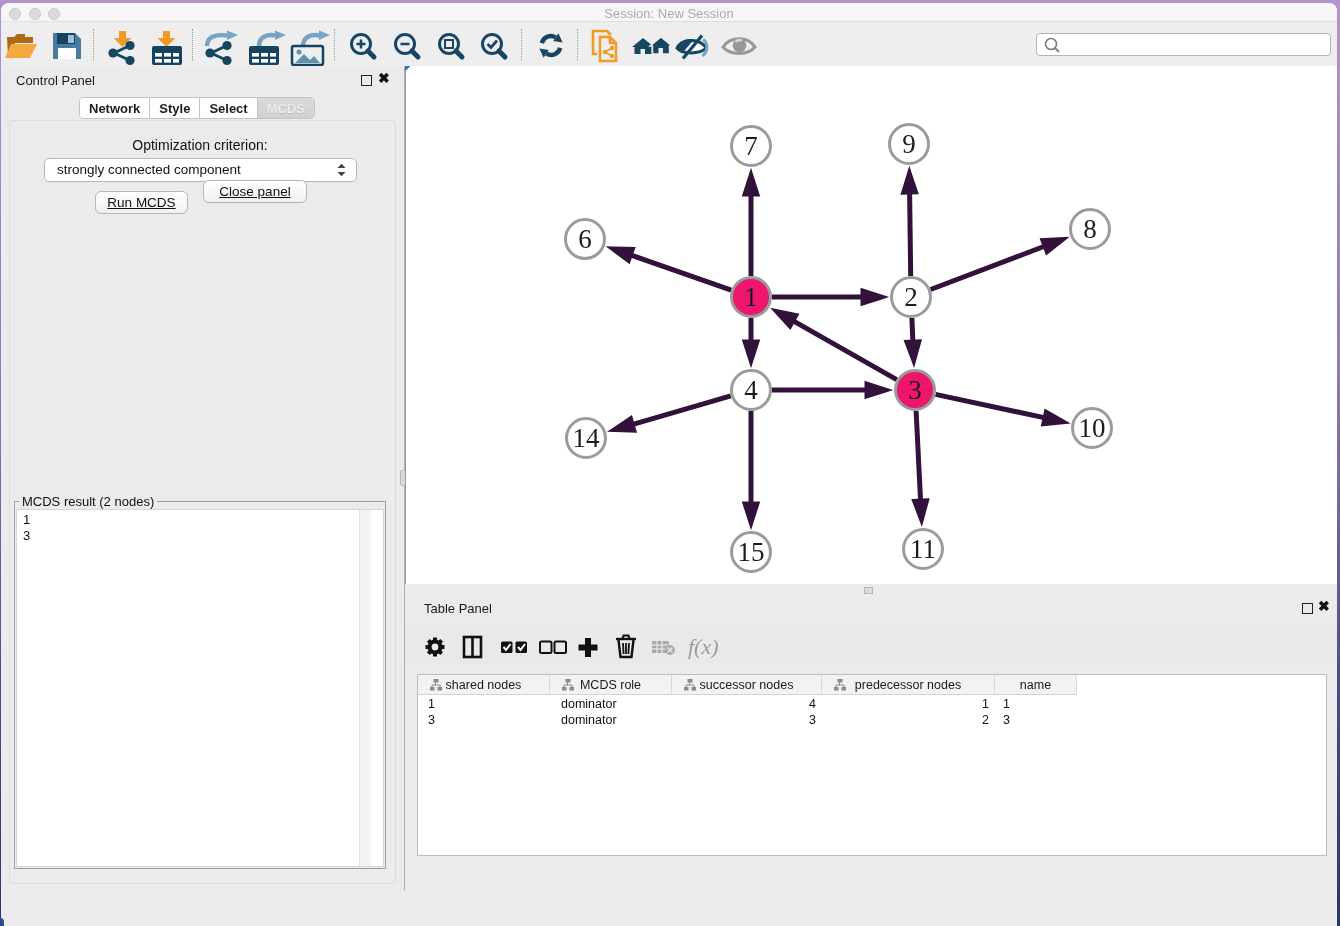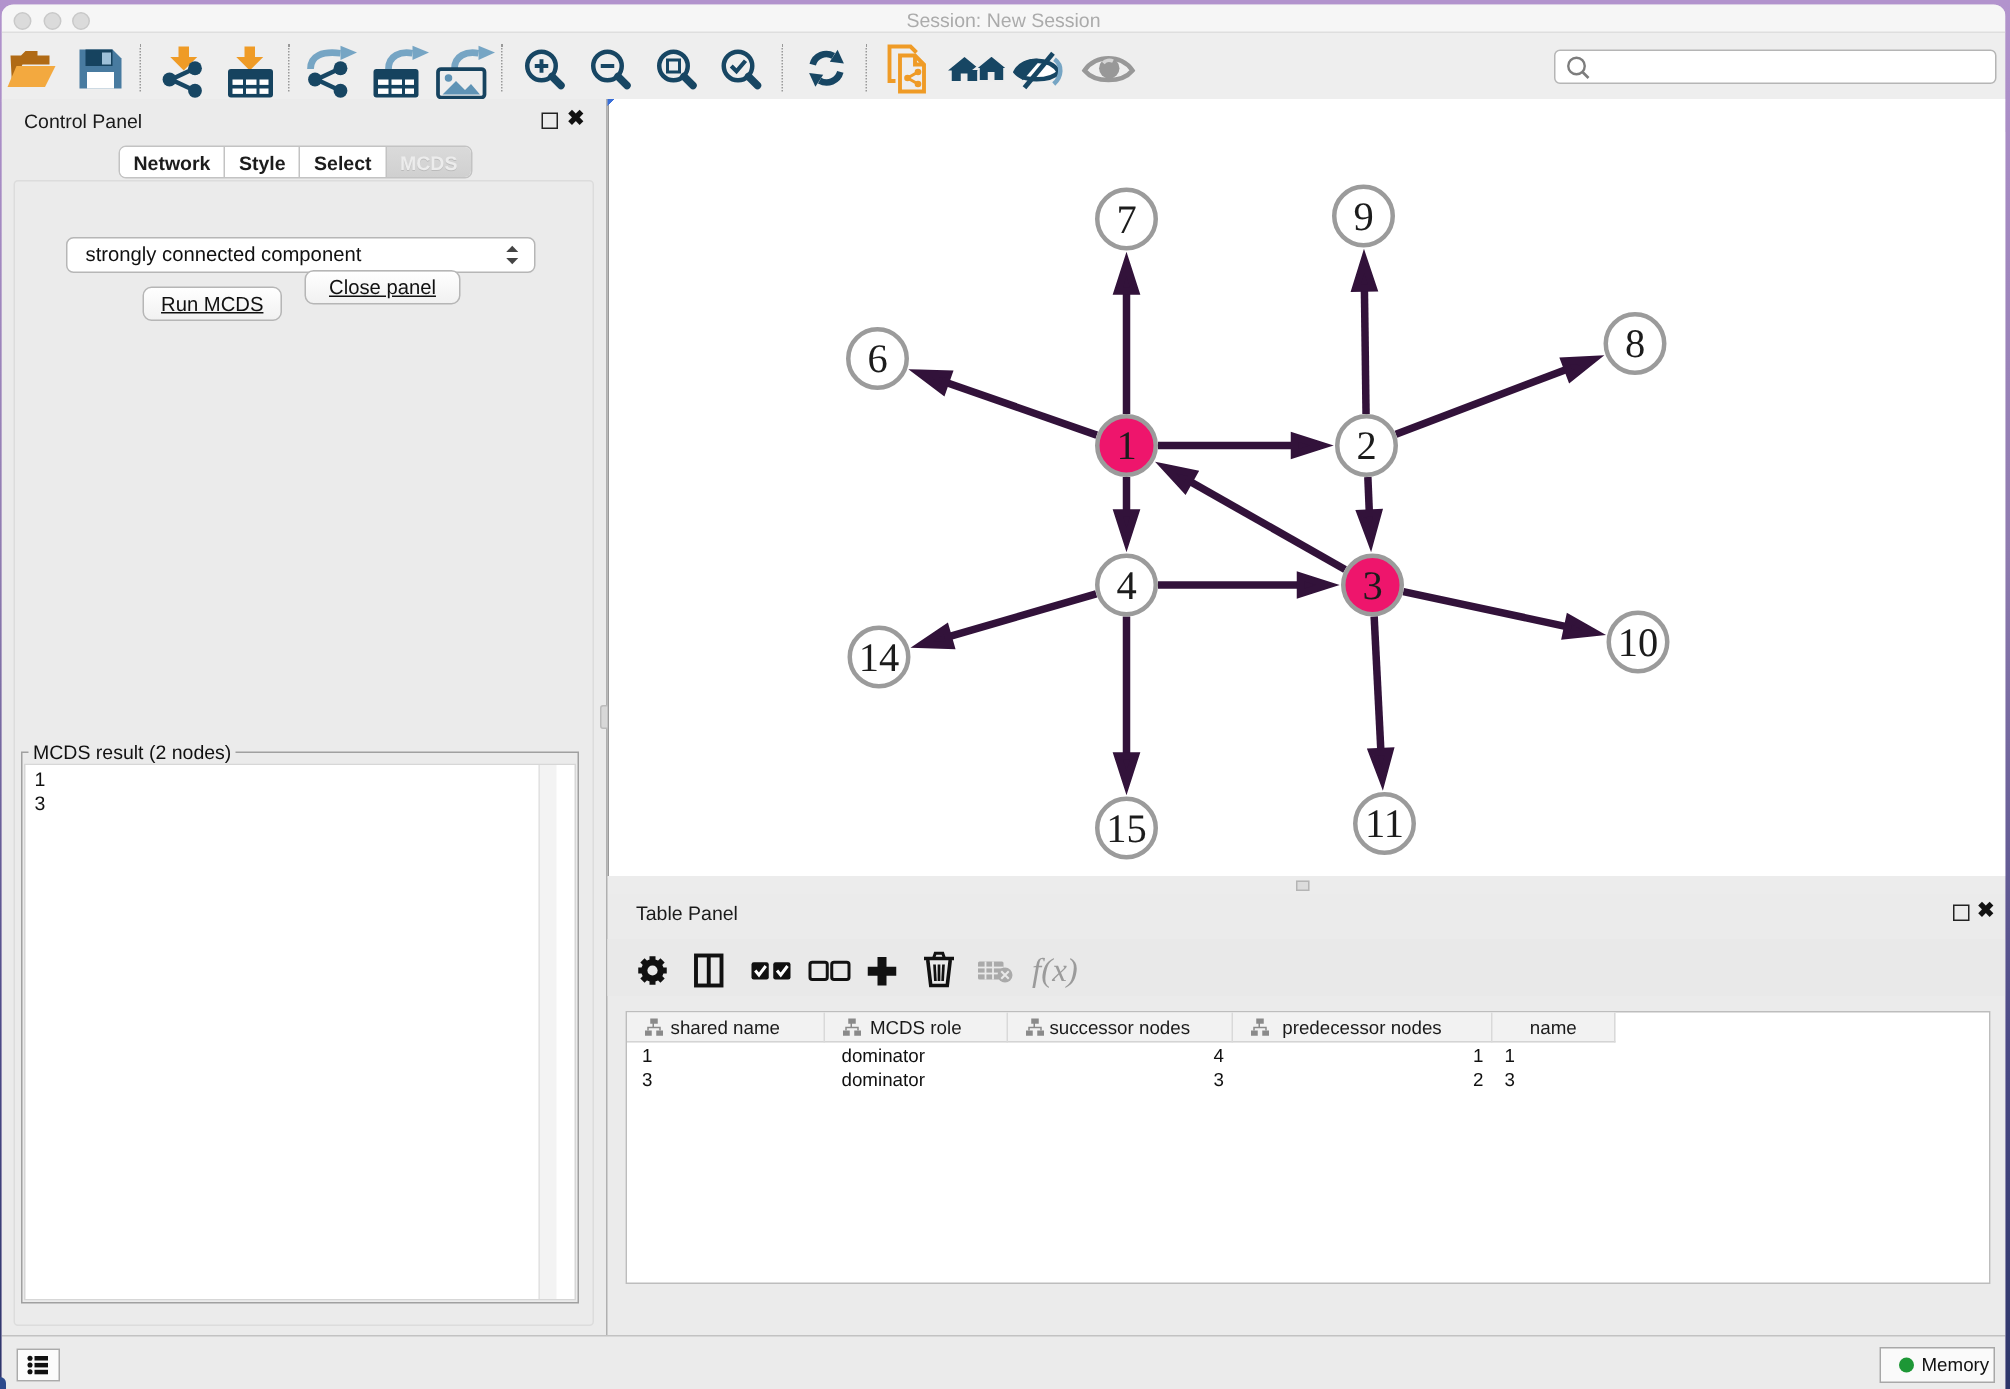--- a/index.html
+++ b/index.html
@@ -266,20 +266,21 @@
     <div class="ptitle abs" style="left:15px; top:7px;">Control Panel</div>
     <div class="pbox" style="left:360px; top:9px;"></div>
     <div class="px abs" style="left:377px; top:4px;">✖</div>
     <div id="tabs">
       <div class="tab">Network</div>
           <div class="tab">Style</div>
           <div class="tab">Select</div>
           <div class="tab tabsel">MCDS</div>
     </div>
     <div id="cpcontent"></div>
+    <div class="abs" style="left:0; top:71px; width:398px; text-align:center; font-size:14px; color:#111;">Optimization criterion:</div>
     <div id="combo">strongly connected component
       <svg width="11" height="14" style="position:absolute; right:9px; top:4px;" viewBox="0 0 11 14">
         <path d="M1.5 5 L5.5 0.8 L9.5 5 Z" fill="#444"></path>
         <path d="M1.5 9 L5.5 13.2 L9.5 9 Z" fill="#444"></path>
       </svg>
     </div>
     <div class="btn" style="left:94px; top:125px; width:93px;">Run MCDS</div>
     <div class="btn" style="left:202px; top:114px; width:104px;">Close panel</div>
     <div id="fieldset">
       <div id="fslabel">MCDS result (2 nodes)</div>
@@ -412,21 +413,21 @@
           </g>
           <circle cx="265" cy="24" r="5" fill="#555"></circle>
           <path d="M262.5 21.5 L267.5 26.5 M267.5 21.5 L262.5 26.5" stroke="#e9e9e9" stroke-width="1.4"></path>
         </g>
 
         <text x="283" y="28" font-family="Liberation Serif, serif" font-style="italic" font-size="22" fill="#9b9b9b">f(x)</text>
       </svg>
     </div>
     <div id="ttable">
       <div id="thead">
-        <div class="hcol" style="left:0; width:132px;">shared name</div>
+        <div class="hcol" style="left:0; width:132px;">shared nodes</div>
         <div class="hcol" style="left:132px; width:122px;">MCDS role</div>
         <div class="hcol" style="left:254px; width:150px;">successor nodes</div>
         <div class="hcol" style="left:404px; width:173px;">predecessor nodes</div>
         <div class="hcol" style="left:577px; width:82px;">name</div>
         <svg width="908" height="20" style="position:absolute;left:0;top:0;">
           <g fill="#8a8a8a">
             <g transform="translate(12,4)">
                   <rect x="3.5" y="0" width="5" height="3.5"></rect>
                   <rect x="0" y="8" width="4.5" height="3.5"></rect>
                   <rect x="7.5" y="8" width="4.5" height="3.5"></rect>
@@ -465,33 +466,17 @@
           <span class="tcell" style="left:10px;">3</span>
           <span class="tcell" style="left:143px;">dominator</span>
           <span class="tcell" style="left:330px; width:68px; text-align:right;">3</span>
           <span class="tcell" style="left:500px; width:71px; text-align:right;">2</span>
           <span class="tcell" style="left:585px;">3</span>
         </div>
       </div>
     </div>
   </div>
 
-  <div id="statusbar">
-    <div id="listbtn">
-      <svg width="27" height="20" style="position:absolute;left:0;top:0;">
-        <g fill="#111">
-          <circle cx="8" cy="5.5" r="1.7"></circle>
-              <circle cx="8" cy="10" r="1.7"></circle>
-              <circle cx="8" cy="14.5" r="1.7"></circle>
-          <rect x="11" y="4" width="9" height="3"></rect>
-              <rect x="11" y="8.6" width="9" height="3"></rect>
-              <rect x="11" y="13.2" width="9" height="3"></rect>
-        </g>
-      </svg>
-    </div>
-    <div id="membtn">
-      <span style="display:inline-block; width:10px; height:10px; border-radius:50%; background:#1d9736; margin:0 5px 0 12px; vertical-align:-1px;"></span>Memory</div>
-  </div>
 </div>
 <div id="lstrip"></div>
 <div id="rstrip"></div>
 <div style="position:absolute; left:0; top:918px; width:4px; height:8px; background:#2c4a8c; border-radius:0 4px 0 0;"></div>
 </div>
 
 </body></html>

